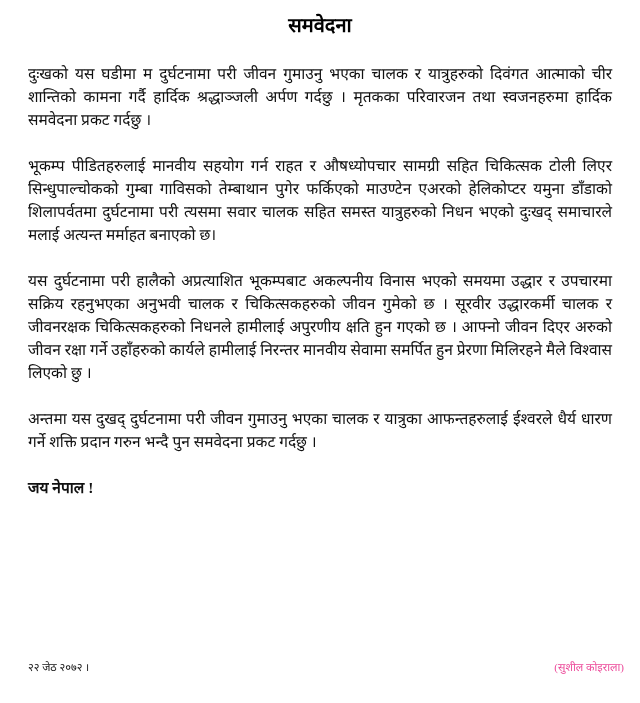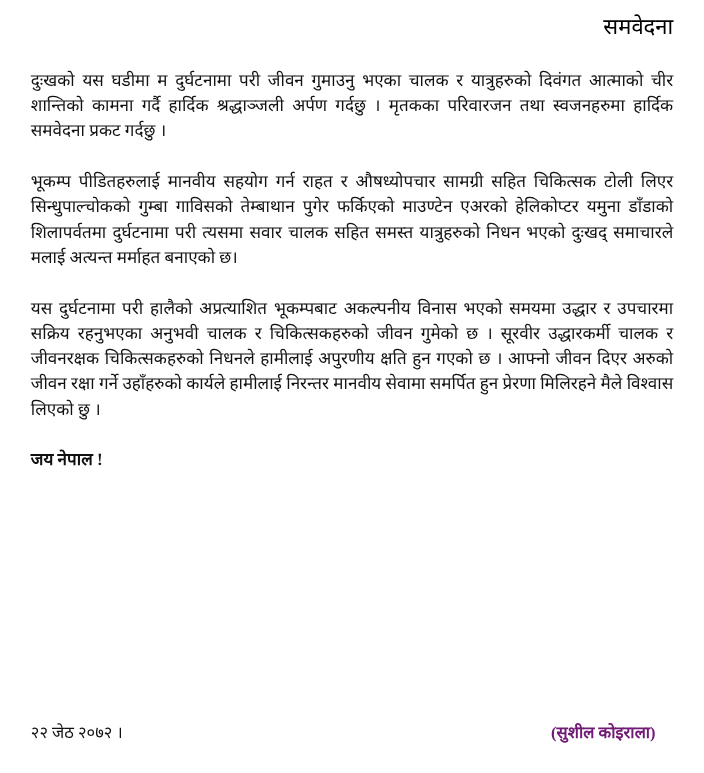--- a/index.html
+++ b/index.html
@@ -13,24 +13,24 @@
     height: 703px;
     background: #ffffff;
     box-sizing: border-box;
     padding: 12px 28px 0 28px;
     font-family: "Liberation Serif", "DejaVu Serif", serif;
     color: #111111;
     overflow: hidden;
   }
   .doc-title {
     margin: 0 0 24px 0;
-    text-align: right;
+    text-align: center;
     font-size: 20px;
     line-height: 26px;
-    font-weight: normal;
+    font-weight: bold;
     color: #000000;
   }
   .para {
     margin: 0 0 23px 0;
     font-size: 15.5px;
     line-height: 23px;
     text-align: justify;
     text-justify: inter-word;
     color: #111111;
   }
@@ -38,50 +38,51 @@
     margin: 0;
     font-size: 15.5px;
     line-height: 23px;
     text-align: left;
     color: #111111;
     font-weight: bold;
   }
   .footer-row {
     position: absolute;
     left: 28px;
-    right: 44px;
+    right: 16px;
     bottom: 24px;
     display: flex;
     justify-content: space-between;
     align-items: flex-end;
-    font-size: 15px;
+    font-size: 11px;
     line-height: 23px;
   }
   .doc-date {
     font-weight: normal;
     color: #111111;
   }
   .doc-signature {
-    font-weight: bold;
-    color: #701a75;
+    font-weight: normal;
+    color: #ec4899;
   }
 </style>
 </head>
 <body>
 
 <div class="page">
   <h1 class="doc-title">समवेदना</h1>
 
   <p class="para">दुःखको यस घडीमा म दुर्घटनामा परी जीवन गुमाउनु भएका चालक र यात्रुहरुको दिवंगत आत्माको चीर शान्तिको कामना गर्दै हार्दिक श्रद्धाञ्जली अर्पण गर्दछु । मृतकका परिवारजन तथा स्वजनहरुमा हार्दिक समवेदना प्रकट गर्दछु ।</p>
 
   <p class="para">भूकम्प पीडितहरुलाई मानवीय सहयोग गर्न राहत र औषध्योपचार सामग्री सहित चिकित्सक टोली लिएर सिन्धुपाल्चोकको गुम्बा गाविसको तेम्बाथान पुगेर फर्किएको माउण्टेन एअरको हेलिकोप्टर यमुना डाँडाको शिलापर्वतमा दुर्घटनामा परी त्यसमा सवार चालक सहित समस्त यात्रुहरुको निधन भएको दुःखद् समाचारले मलाई अत्यन्त मर्माहत बनाएको छ।</p>
 
   <p class="para">यस दुर्घटनामा परी हालैको अप्रत्याशित भूकम्पबाट अकल्पनीय विनास भएको समयमा उद्धार र उपचारमा सक्रिय रहनुभएका अनुभवी चालक र चिकित्सकहरुको जीवन गुमेको छ । सूरवीर उद्धारकर्मी चालक र जीवनरक्षक चिकित्सकहरुको निधनले हामीलाई अपुरणीय क्षति हुन गएको छ । आफ्नो जीवन दिएर अरुको जीवन रक्षा गर्ने उहाँहरुको कार्यले हामीलाई निरन्तर मानवीय सेवामा समर्पित हुन प्रेरणा मिलिरहने मैले विश्वास लिएको छु ।</p>
 
 
+  <p class="para">अन्तमा यस दुखद् दुर्घटनामा परी जीवन गुमाउनु भएका चालक र यात्रुका आफन्तहरुलाई ईश्वरले धैर्य धारण गर्ने शक्ति प्रदान गरुन भन्दै पुन समवेदना प्रकट गर्दछु ।</p>
 
   <p class="closing">जय नेपाल !</p>
 
   <div class="footer-row">
     <span class="doc-date">२२ जेठ २०७२ ।</span>
     <span class="doc-signature">(सुशील कोइराला)</span>
   </div>
 </div>
 
 </body></html>

